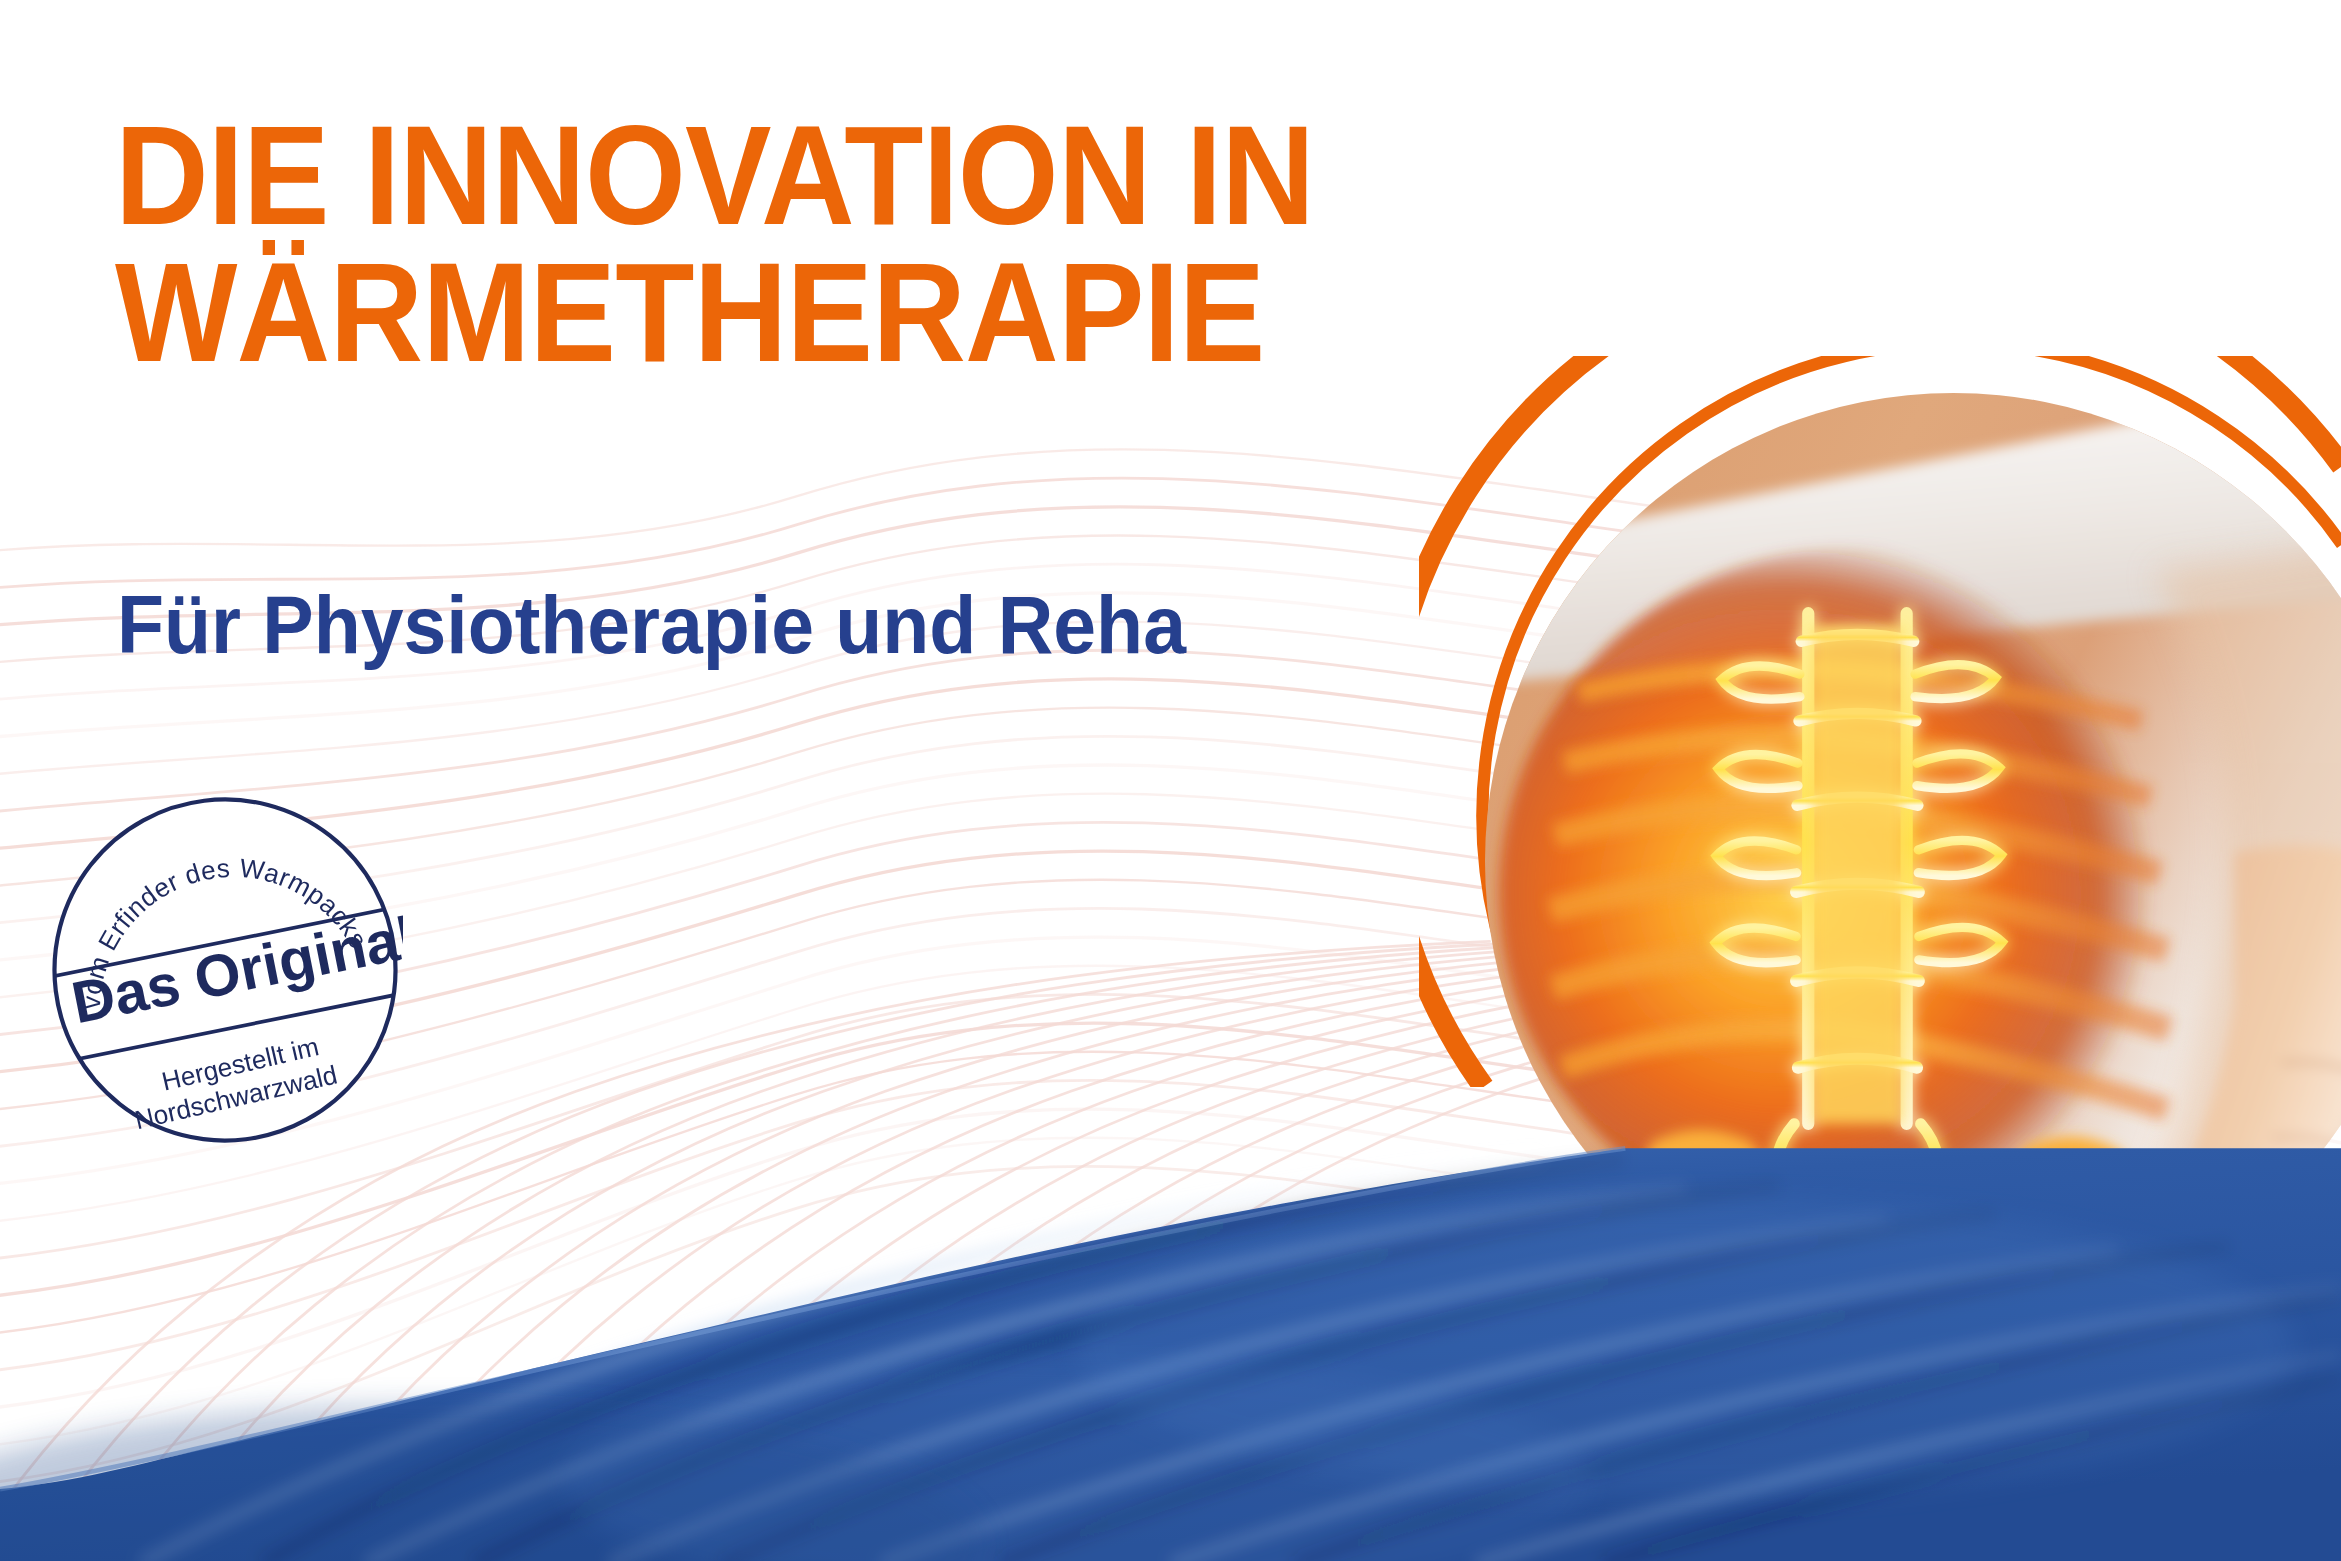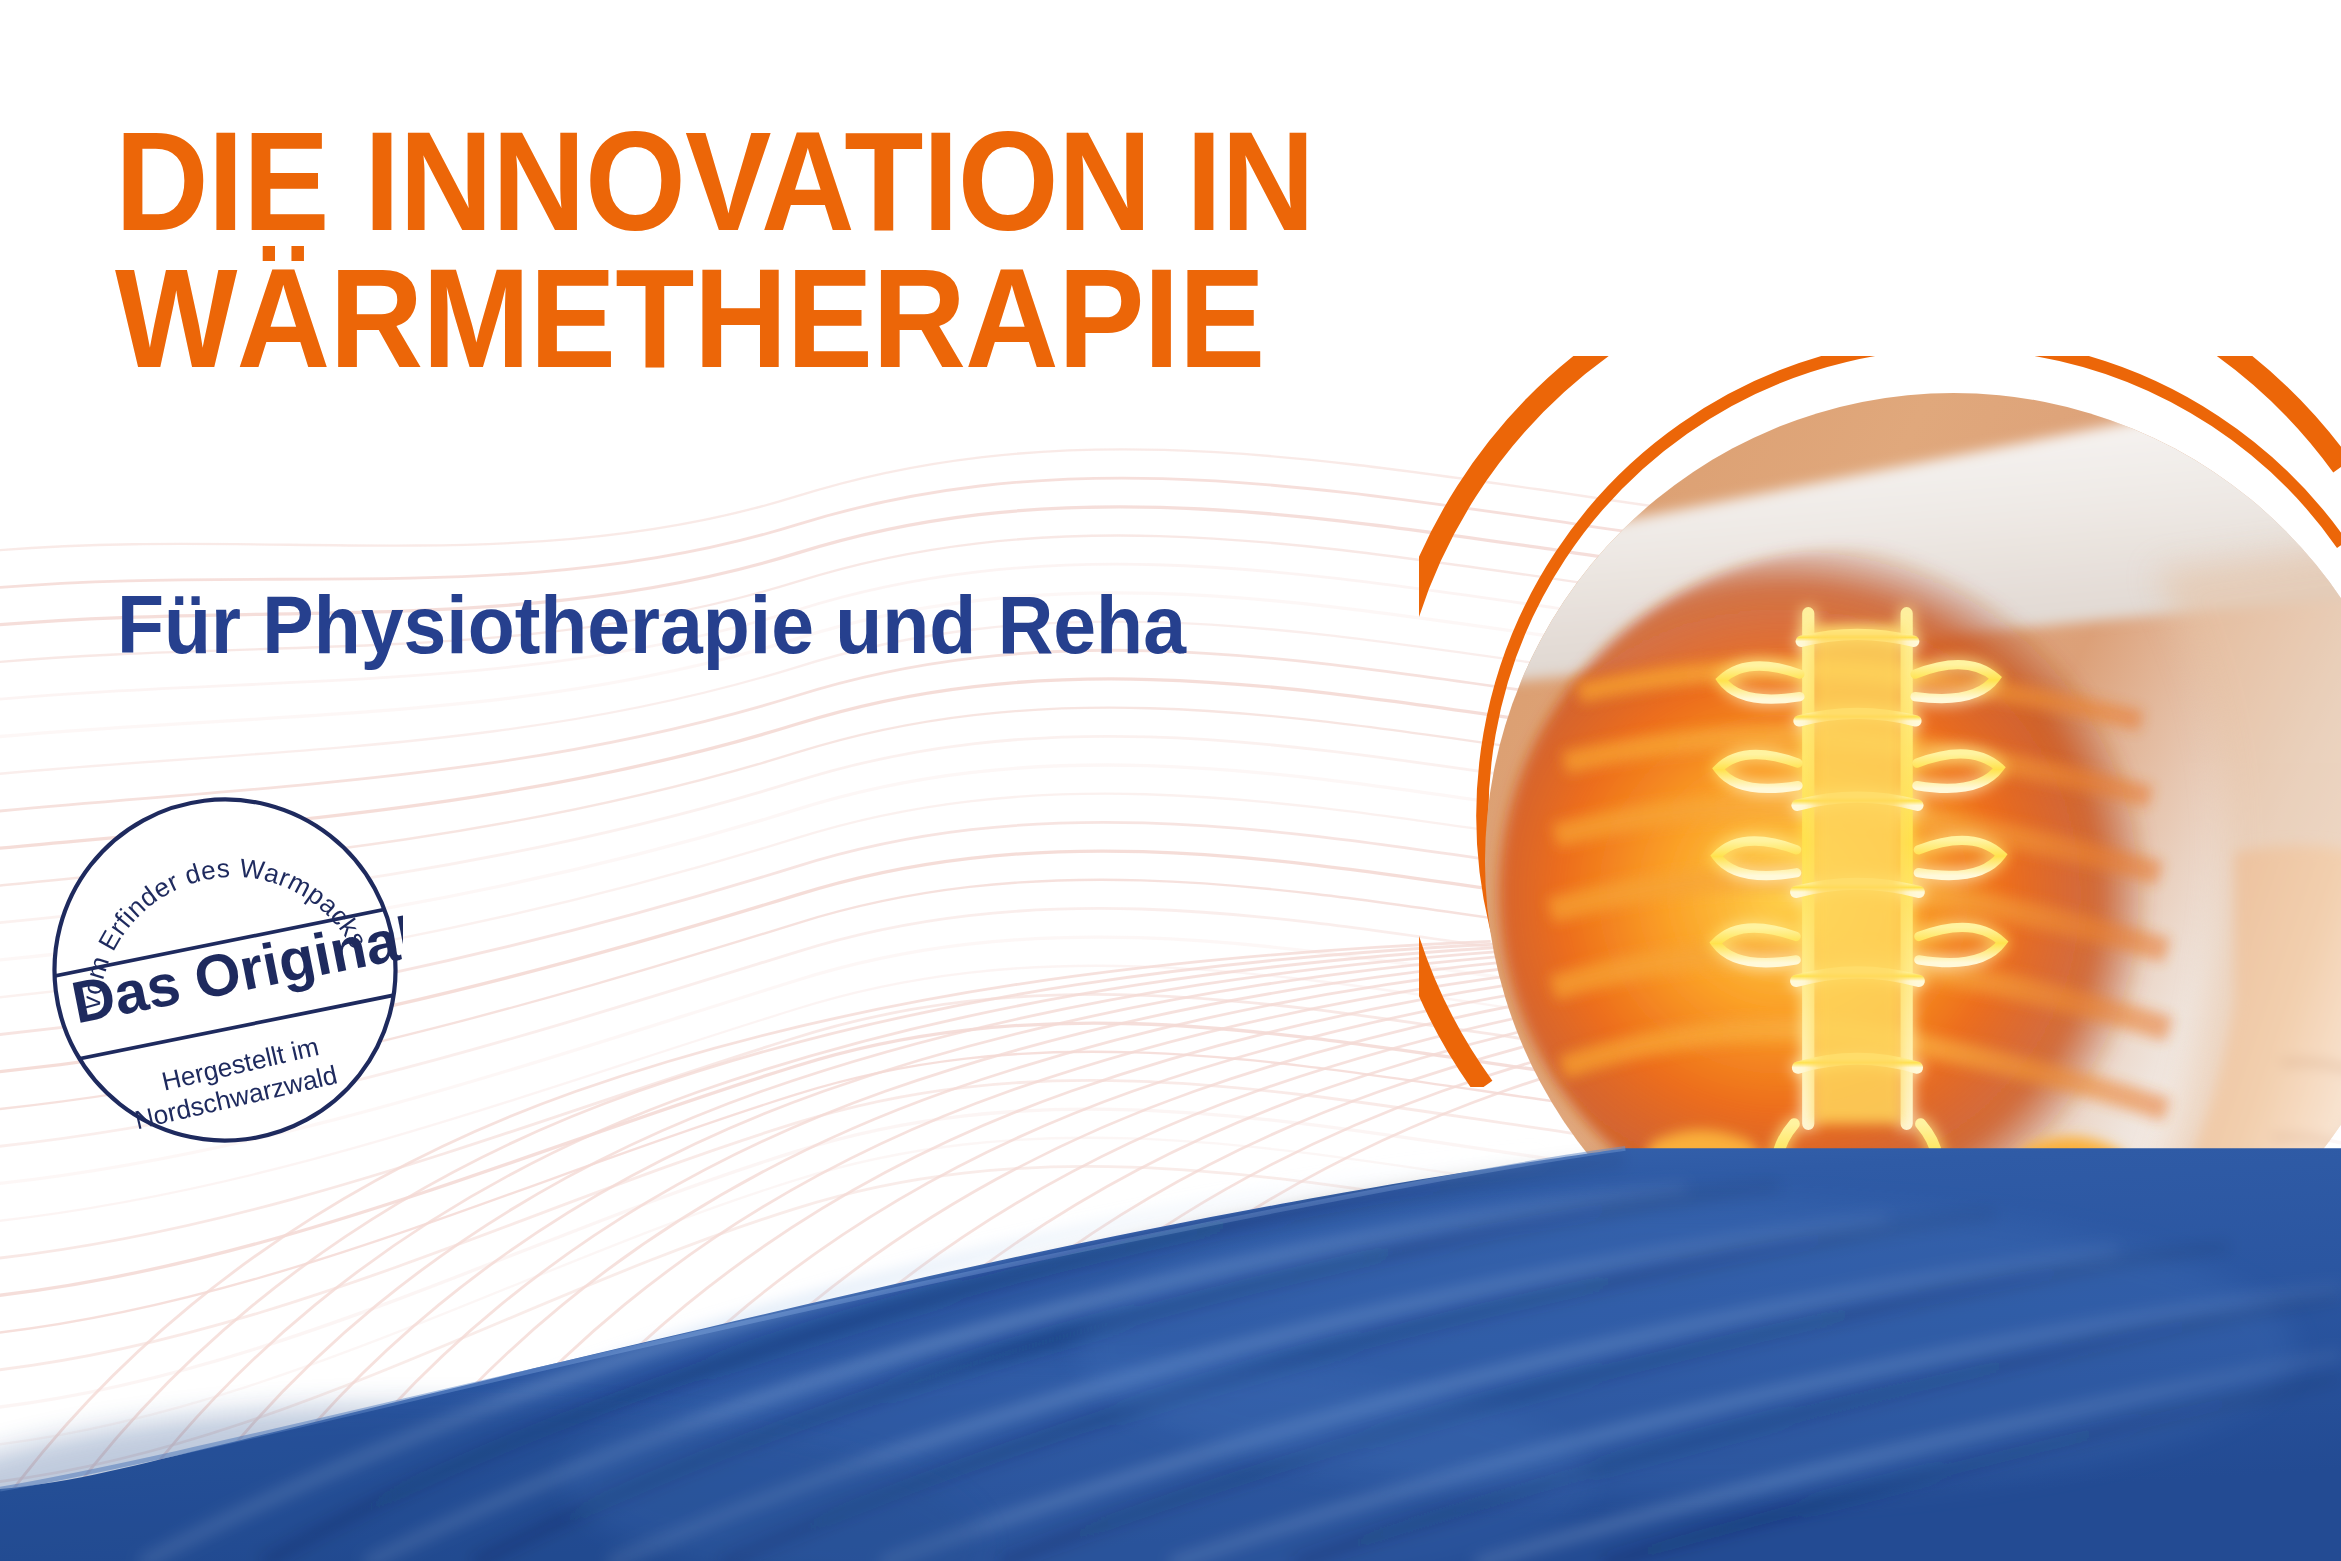--- a/index.html
+++ b/index.html
@@ -3,21 +3,21 @@
 <meta charset="utf-8">
 <style>
   html,body{margin:0;padding:0;background:#fff;}
   body{width:2342px;height:1561px;overflow:hidden;font-family:"Liberation Sans",sans-serif;}
   #stage{position:relative;width:2342px;height:1561px;background:#ffffff;overflow:hidden;}
 
   
   .waves{position:absolute;left:0;top:0;width:2342px;height:1561px;z-index:1;pointer-events:none;}
 
   
-  .headline{position:absolute;left:115px;top:113px;z-index:6;}
+  .headline{position:absolute;left:115px;top:107px;z-index:6;}
   .hl-line{
     color:#EC6608;
     font-family:"Liberation Sans Narrow","Liberation Sans",sans-serif;
     font-weight:bold;
     font-size:141px;
     line-height:0.97;
     letter-spacing:-0.9px;
     white-space:nowrap;
     transform:scaleX(0.92);
     transform-origin:left center;

